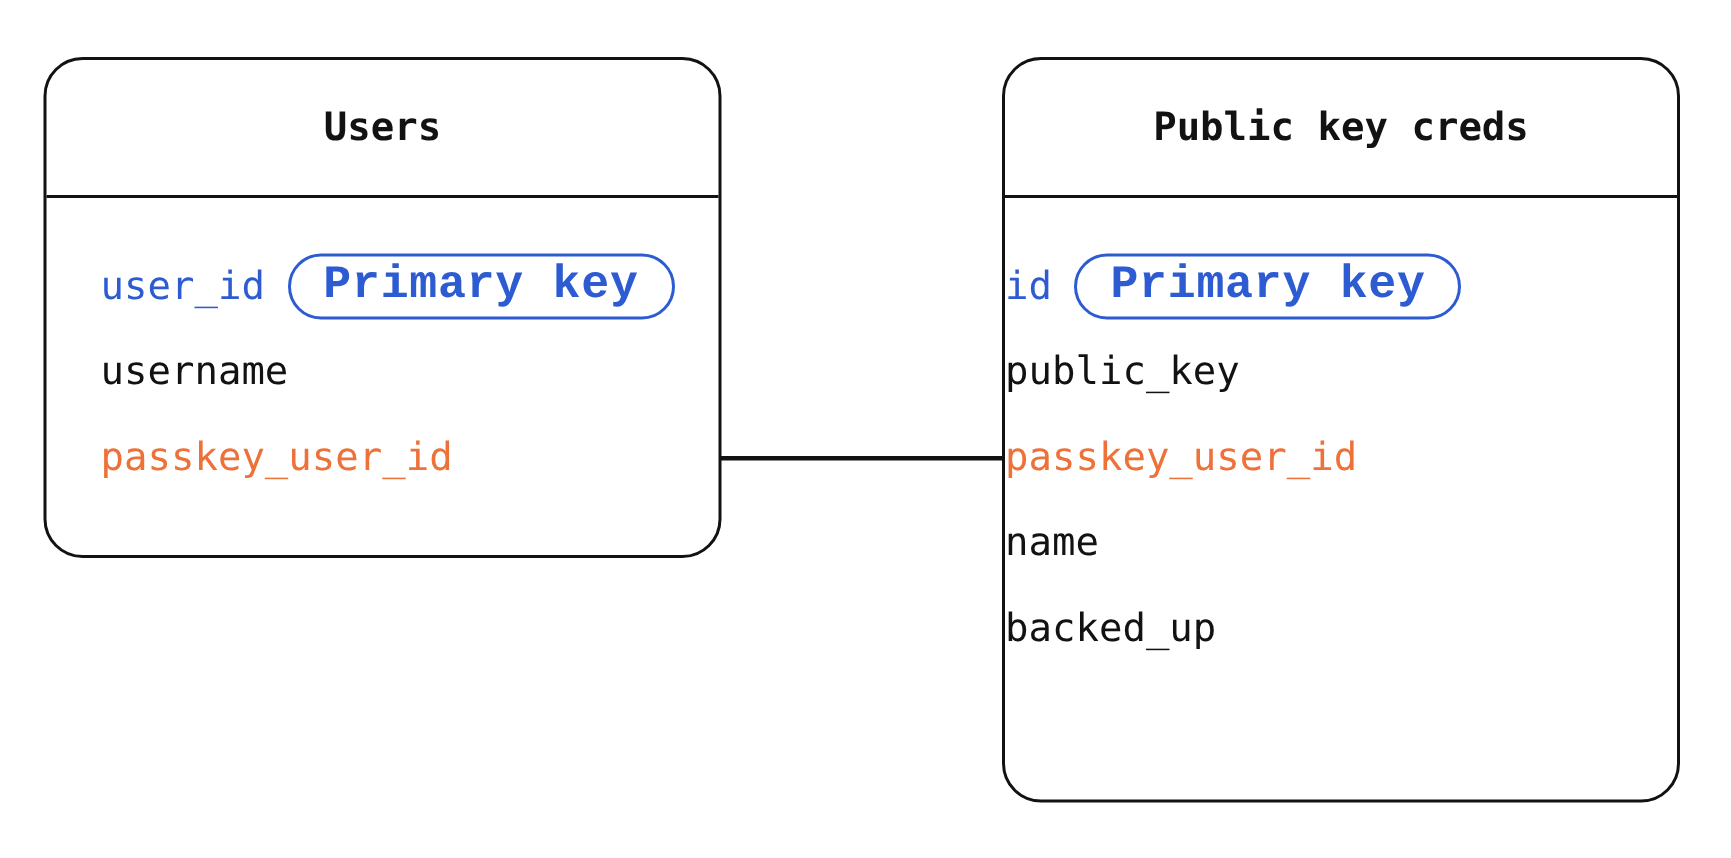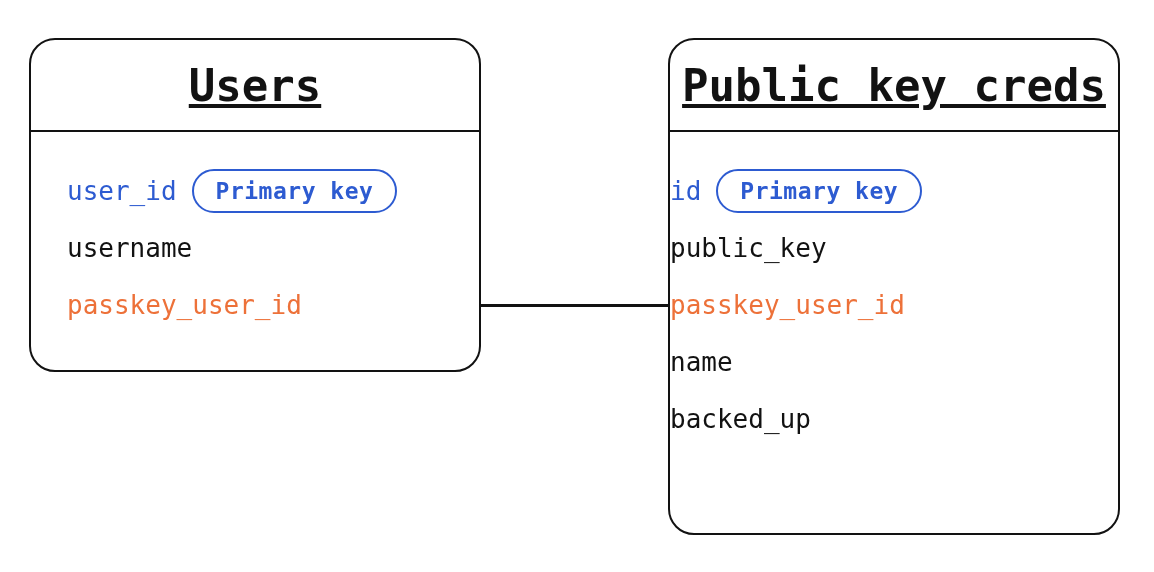--- a/index.html
+++ b/index.html
@@ -25,25 +25,24 @@
     border:2.5px solid var(--line-black);
     border-radius:26px;
     z-index:2;
   }
   .entity-header{
     height:92px;
     display:flex;align-items:center;justify-content:center;
     border-bottom:2.5px solid var(--line-black);
   }
   .entity-title{
-    font-size:44px;
+    font-size:26px;
     font-weight:700;
     letter-spacing:0;
     white-space:nowrap;
-    text-decoration:underline;
   }
   .entity-fields{
     padding-top:30px;
   }
   .field-row{
     height:57px;
     display:flex;align-items:center;
     white-space:nowrap;
   }
   .entity-users .field-row{padding-left:36px;}
@@ -55,23 +54,24 @@
   .field-row[data-role="primary-key"] .field-name{color:var(--primary-key-blue);}
   .field-row[data-role="foreign-ref"] .field-name{color:var(--foreign-ref-orange);}
   .pk-badge{
     display:inline-flex;align-items:center;justify-content:center;
     margin-left:15px;
     height:44px;
     padding:0 22px;
     border:2.5px solid var(--primary-key-blue);
     border-radius:999px;
     color:var(--primary-key-blue);
-    font-size:23px;
+    font-size:31px;
     font-weight:700;
     letter-spacing:0.5px;
+    font-family:Liberation Mono, monospace;
   }
   .pk-badge:empty{display:none;}
   .connector{
     position:absolute;
     left:479px;top:304px;
     width:191px;height:2.5px;
     background:var(--line-black);
     z-index:1;
   }
 </style>

